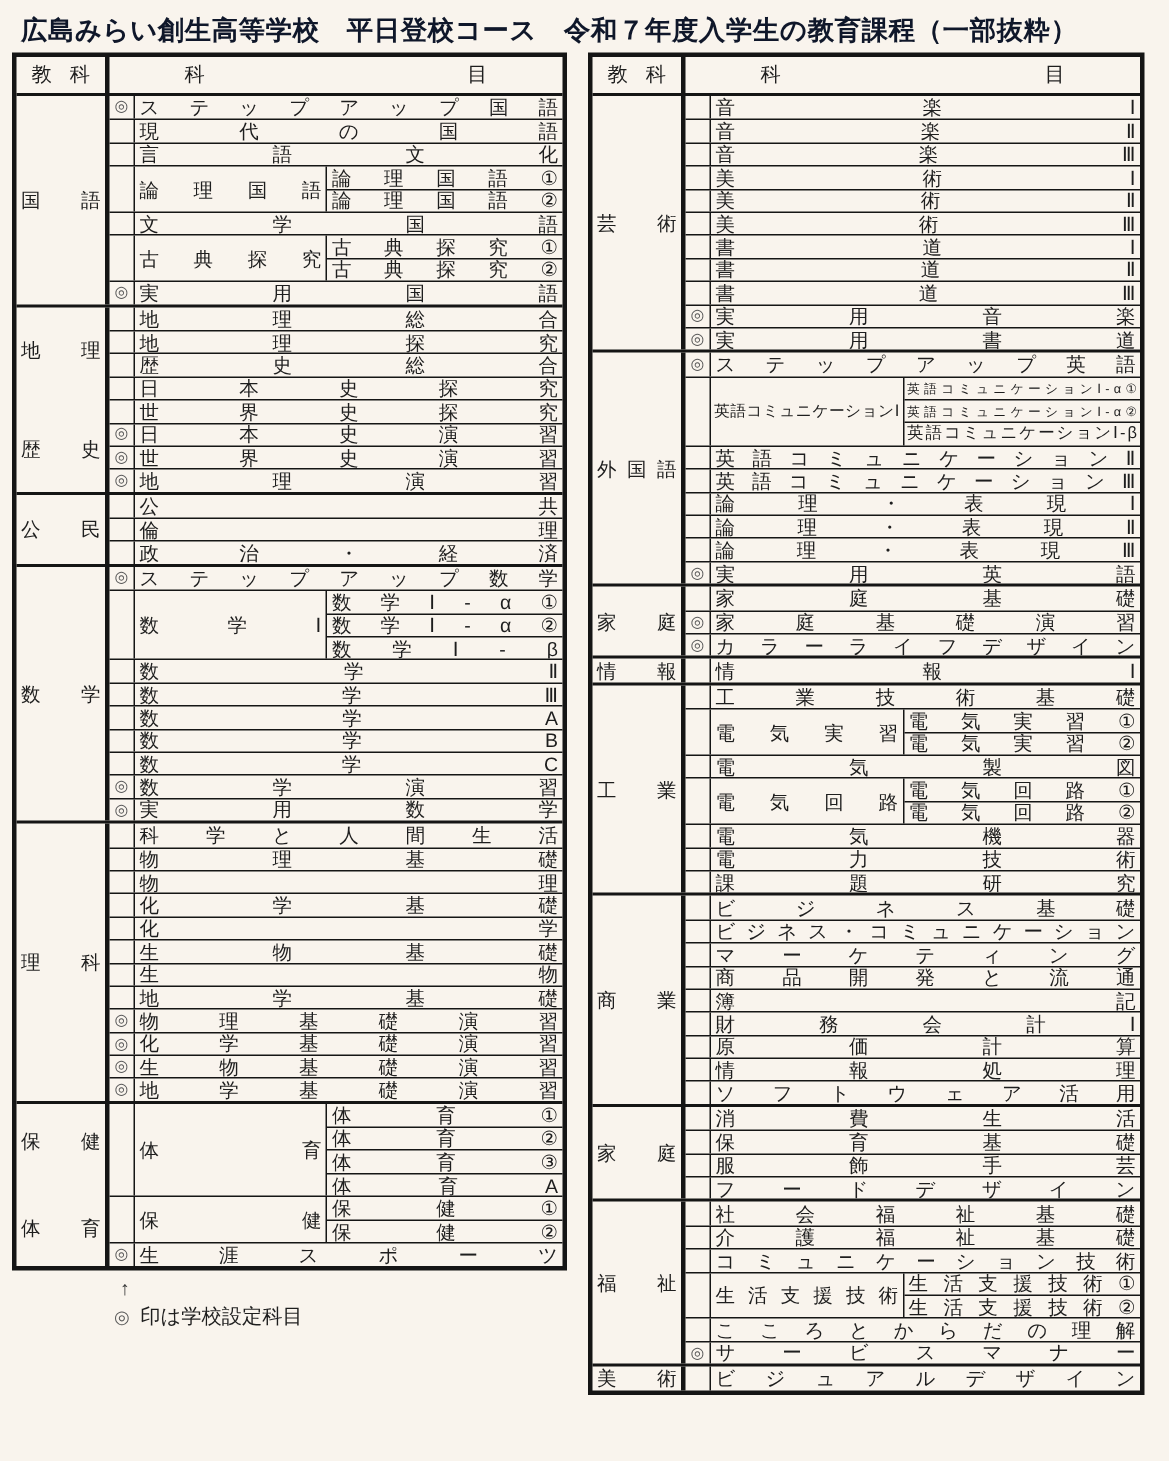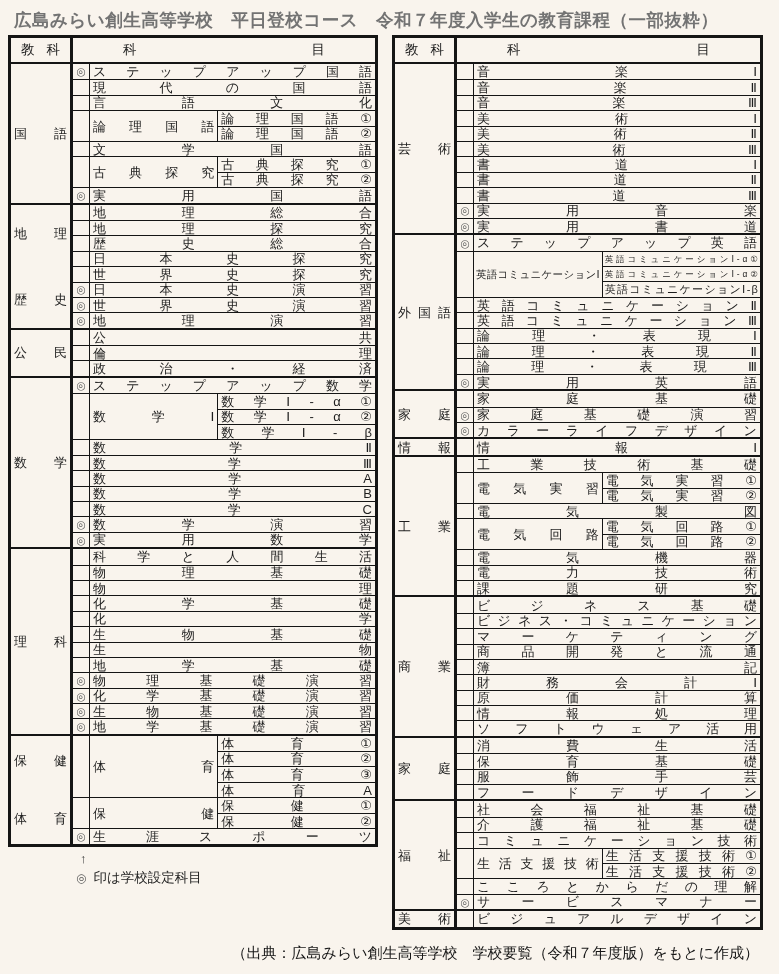--- a/index.html
+++ b/index.html
@@ -8,21 +8,21 @@
     background: #f9f4ed;
     font-family: "Liberation Sans", "DejaVu Sans", sans-serif;
     color: #1e1e1e;
     overflow: hidden;
   }
   .page { position: relative; width: 779px; height: 974px; }
 
   .title {
     position: absolute; left: 14px; top: 8px;
     font-size: 17.5px; font-weight: 600; letter-spacing: 0.5px;
-    white-space: nowrap; color: #737373;
+    white-space: nowrap; color: #0f172a;
   }
 
   .tbl {
     position: absolute; top: 35px;
     border: 3px solid #151515;
     background: #f9f4ed;
     display: flex; flex-direction: column;
   }
   #tbl-left  { left: 8px;   width: 370px; }
   #tbl-right { left: 392px; width: 371px; }
@@ -1675,14 +1675,13 @@
         </div>
       </div>
     </div>
 
   <div class="note-arrow">↑</div>
   <div class="note-line">
     <span class="mark">◎</span>
     <span>印は学校設定科目</span>
   </div>
 
-  <div class="caption">（出典：広島みらい創生高等学校　学校要覧（令和７年度版）をもとに作成）</div>
 </div>
 
 </body></html>

